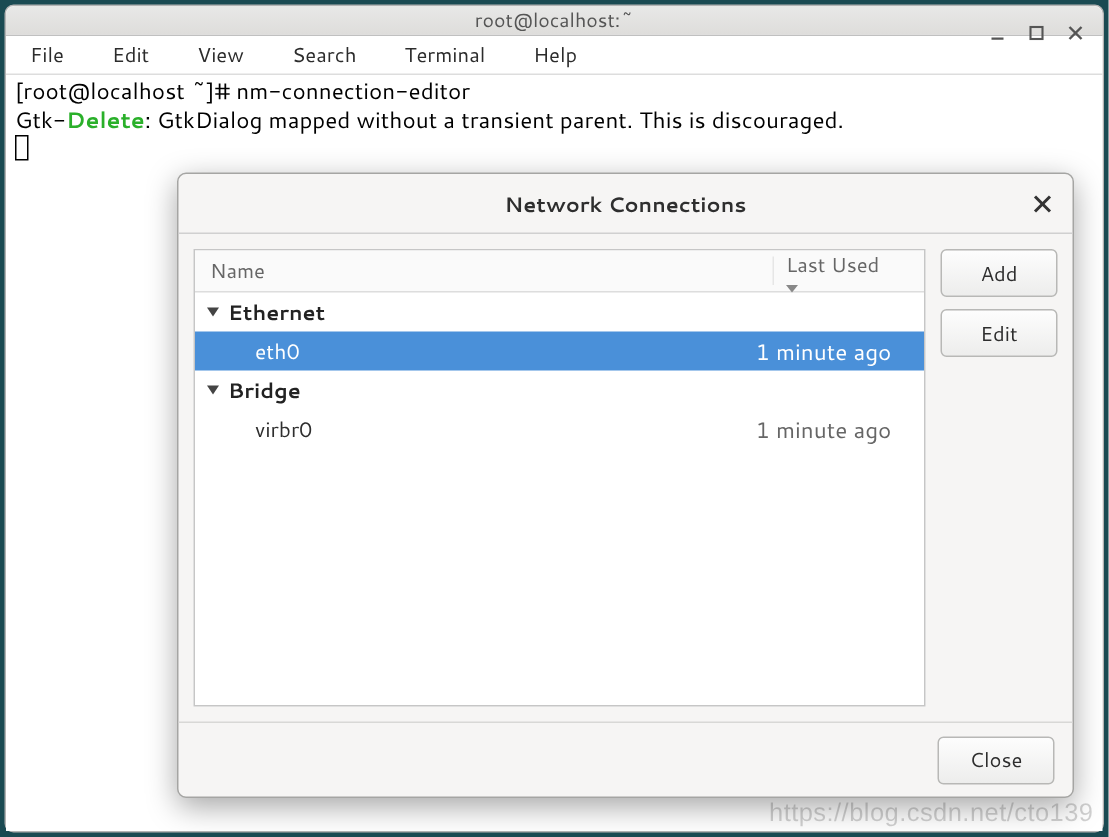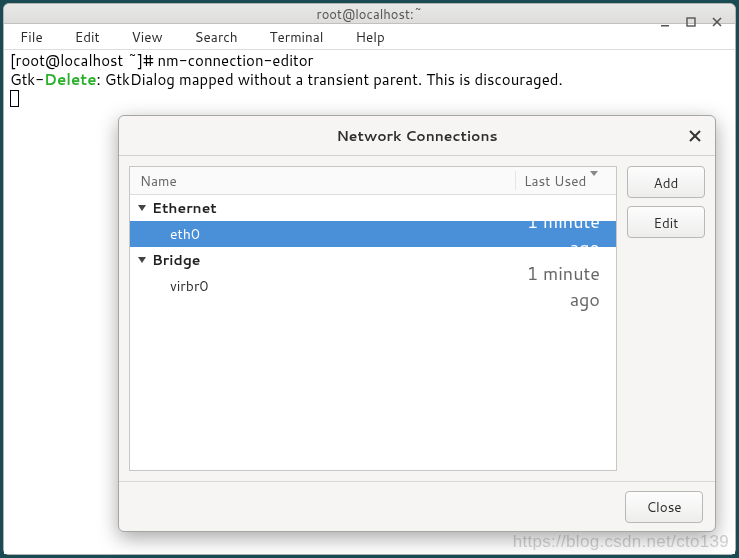--- a/index.html
+++ b/index.html
@@ -52,29 +52,29 @@
 }
 .list-frame {
   flex: 1; background: #fff; border: 1px solid #c6c6c6;
   display: flex; flex-direction: column;
 }
 .list-header {
   height: 28px; display: flex; align-items: center; border-bottom: 1px solid #ddd;
   font-size: 13.5px; color: #666; background: #fafafa;
 }
 .list-header .col-name { flex: 1; padding: 0 10px; border-right: 1px solid #e6e6e6; }
-.list-header .col-last { width: 100px; padding: 0 8px; display: flex; gap: 4px; }
+.list-header .col-last { width: 100px; padding: 0 8px; display: flex; gap: 4px; flex-direction: column; }
 .tri-down { display:inline-block; width:0; height:0; border-left:4px solid transparent; border-right:4px solid transparent; border-top:5px solid #888; }
 
 .list-body { flex: 1; overflow: auto; font-size: 14px; }
 .group-row { height: 26px; display: flex; align-items: center; padding: 0 8px; font-weight: bold; color: #222; gap: 6px; }
 .expander { display:inline-block; width:0; height:0; border-left:4px solid transparent; border-right:4px solid transparent; border-top:6px solid #444; }
 .item-row { height: 26px; display: flex; align-items: center; padding: 0 8px 0 40px; color: #2e2e2e; gap: 13px; }
 .item-row .iname { flex: 1; }
-.item-row .itime { width: 110px; text-align: right; padding-right: 8px; color: #666; font-size: 18px; }
+.item-row .itime { width: 110px; text-align: center; padding-right: 8px; color: #666; font-size: 15px; }
 .item-row.selected { background: #4a90d9; color: #fff; }
 .item-row.selected .itime { color: #fff; }
 
 .sidebtns { width: 78px; display: flex; flex-direction: column; gap: 8px; }
 .btn {
   height: 32px; background: linear-gradient(#fdfdfd,#ededec); border: 1px solid #b8b8b6;
   border-radius: 4px; font-size: 13.5px; color: #2e2e2e; cursor: pointer;
   display: flex; align-items: center; justify-content: center;
 }
 

